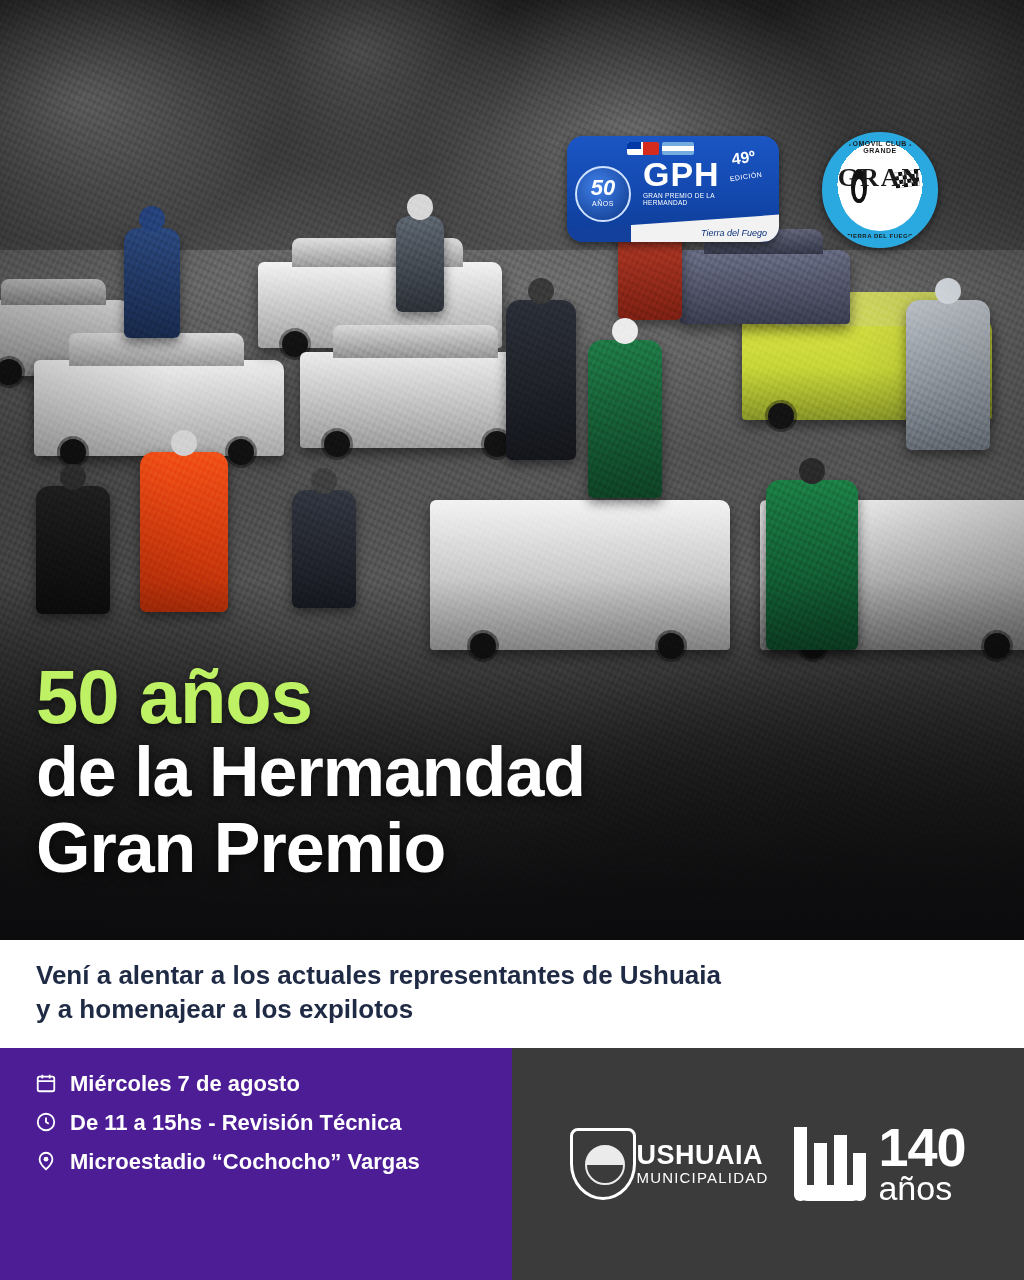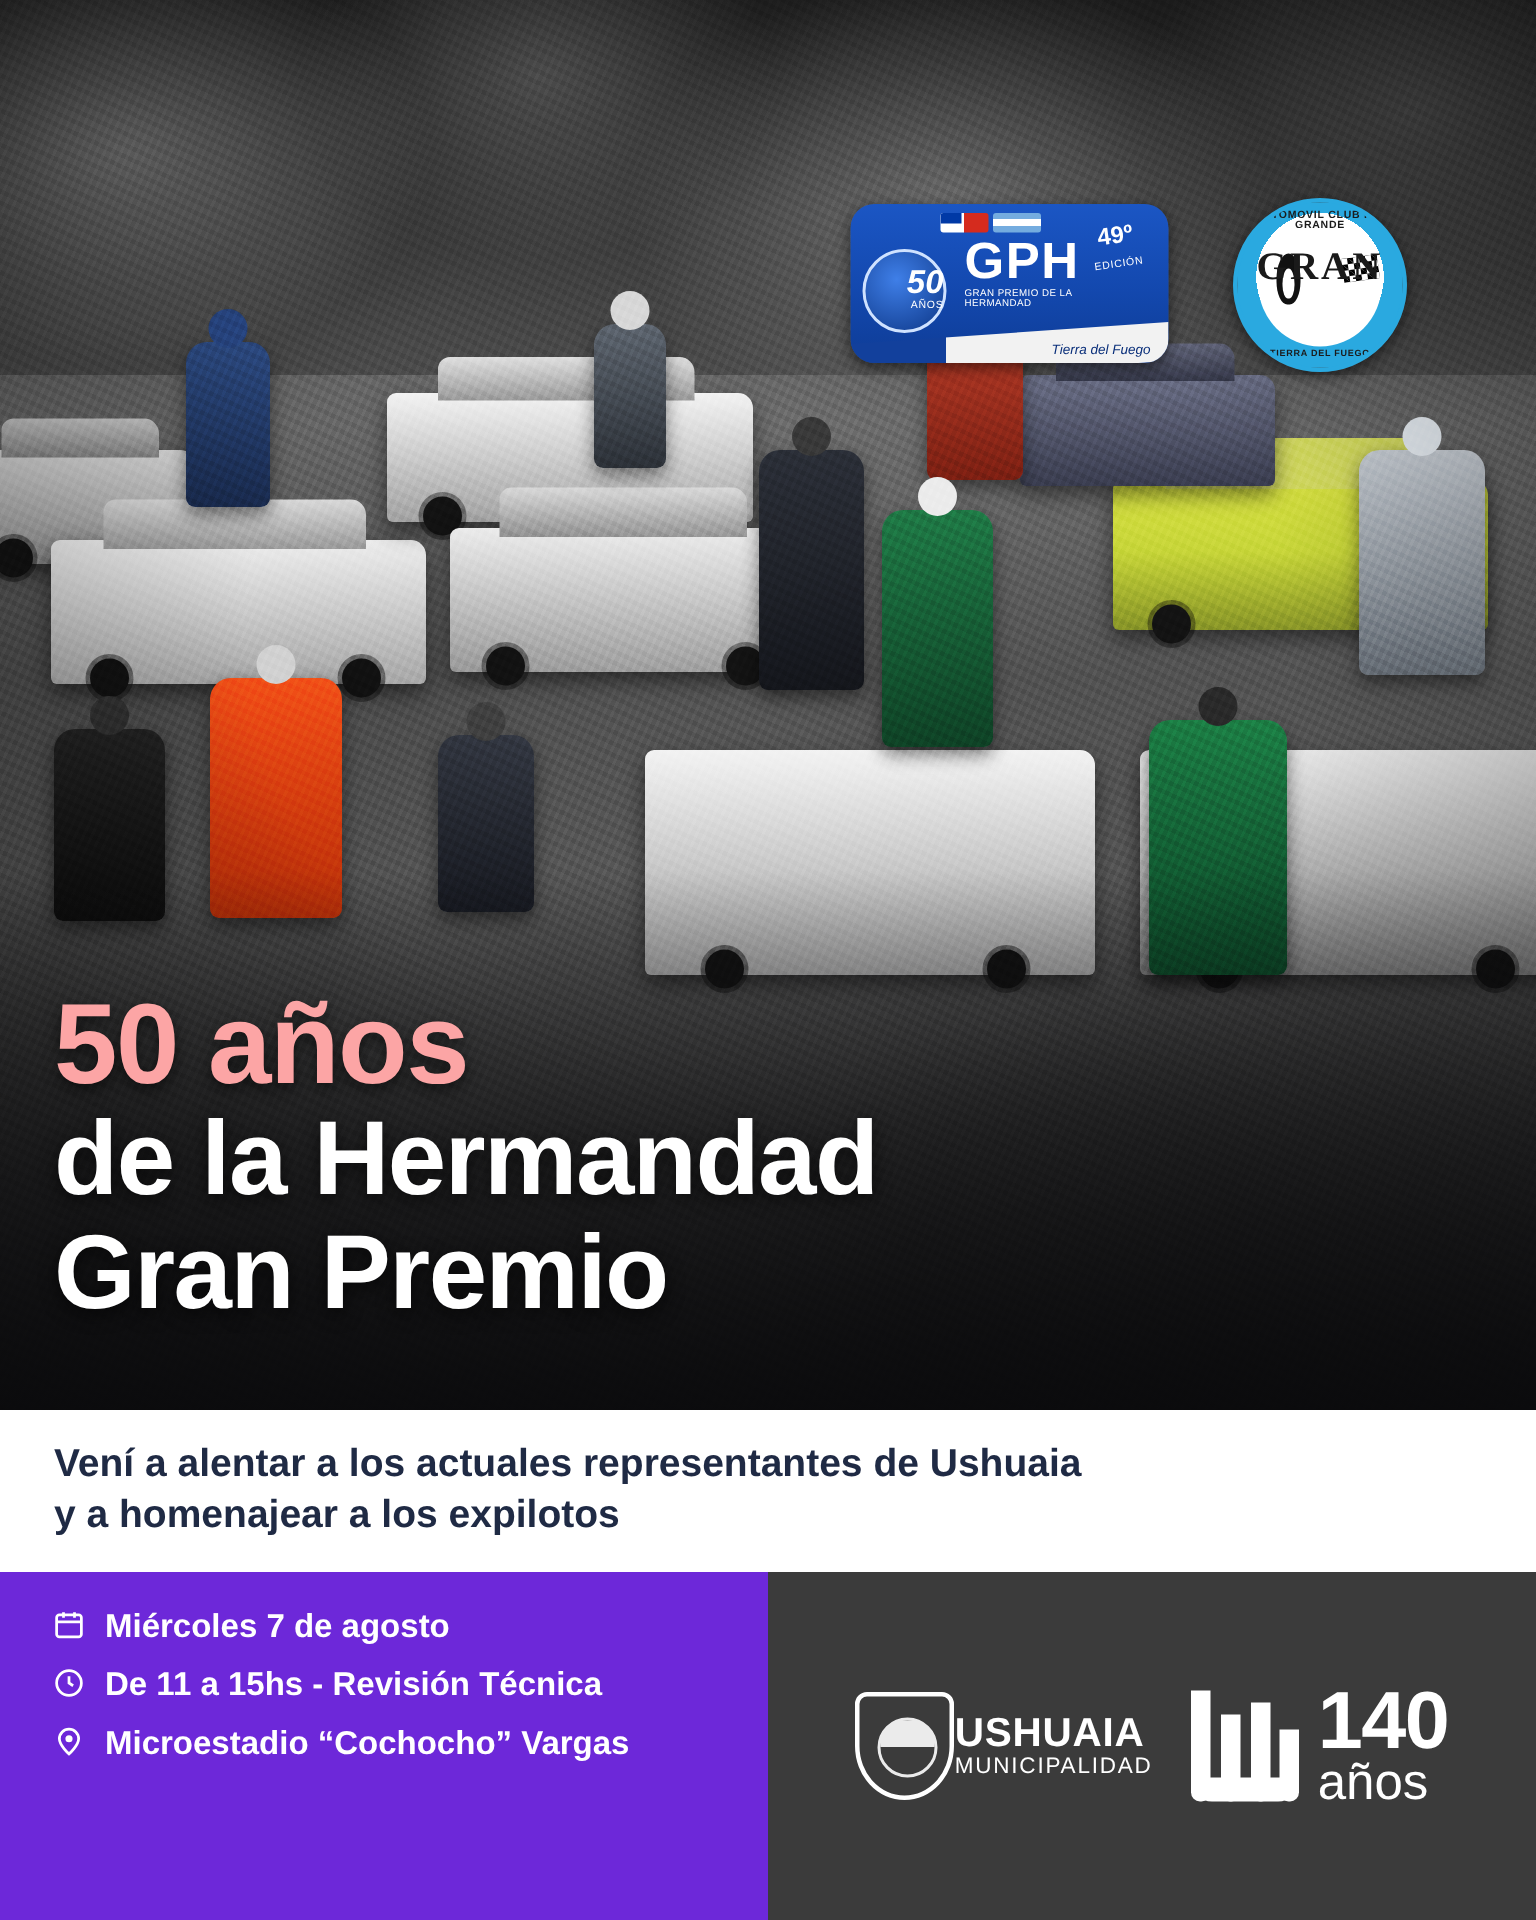--- a/index.html
+++ b/index.html
@@ -94,21 +94,21 @@
   .gph-stripe {
     position:absolute; left:0; bottom:0; width:100%; height:26px;
     background:linear-gradient(90deg,#12409c 0%, #12409c 30%, #f2f2f2 30%, #f2f2f2 100%);
     transform:skewY(-4deg) translateY(6px);
   }
   .gph-50 {
     position:absolute; left:8px; top:30px; width:56px; height:56px;
     border-radius:50%;
     background:radial-gradient(circle at 40% 35%, #3f7fe8, #0d3788);
     border:2px solid #cfe2ff;
-    color:#fff; text-align:right;
+    color:#fff; text-align:center;
   }
   .gph-50 b { display:block; font-size:22px; line-height:24px; margin-top:8px; font-style:italic;}
   .gph-50 s { display:block; font-size:7px; text-decoration:none; letter-spacing:.5px;}
   .gph-text { position:absolute; left:76px; top:22px; width:104px; text-align:left; }
   .gph-text .big { font-size:34px; font-weight:bold; letter-spacing:1px; line-height:32px; }
   .gph-text .small { font-size:6.5px; letter-spacing:.3px; margin-top:2px; }
   .gph-flags { position:absolute; left:60px; top:6px; width:112px; height:14px; display:flex; gap:3px; }
   .flag { width:32px; height:13px; border-radius:2px; overflow:hidden; position:relative; }
   .flag-cl { background:linear-gradient(90deg,#fff 0 50%, #d52b1e 50% 100%); }
   .flag-cl::before{ content:""; position:absolute; left:0; top:0; width:14px; height:7px; background:#0039a6; }
@@ -154,42 +154,42 @@
     background:#111; border-radius:50% 50% 45% 45%;
   }
   .acrg-penguin::after{
     content:""; position:absolute; left:4px; top:10px; width:8px; height:20px;
     background:#fff; border-radius:50% 50% 45% 45%;
   }
 
   
   .headline { position:absolute; left:36px; bottom:54px; }
   .h-50 {
-    color:#fca5a5; font-size:76px; font-weight:bold; line-height:74px;
+    color:#bef264; font-size:76px; font-weight:bold; line-height:74px;
     letter-spacing:-1px; text-shadow:0 3px 10px rgba(0,0,0,.6);
   }
   .h-line {
     color:#ffffff; font-size:70px; font-weight:bold; line-height:76px;
     letter-spacing:-1px; text-shadow:0 3px 12px rgba(0,0,0,.65);
   }
 
   
   .white-band {
     position:absolute; left:0; top:940px; width:1024px; height:108px;
     background:#ffffff;
   }
   .white-band p {
     color:#1f2a44; font-size:26px; font-weight:bold; line-height:34px;
     padding:18px 0 0 36px;
   }
 
   
   .bottom { position:absolute; left:0; top:1048px; width:1024px; height:232px; display:flex; }
   .info-panel {
-    width:512px; height:232px; background:#6d28d9; color:#ffffff;
+    width:512px; height:232px; background:#4c1d95; color:#ffffff;
     padding:22px 26px 0 34px;
   }
   .info-row { display:flex; align-items:flex-start; gap:12px; margin-bottom:12px; }
   .info-row .ico { width:24px; height:26px; flex:0 0 24px; display:flex; align-items:center; justify-content:center; }
   .info-row .txt { font-size:22px; font-weight:bold; line-height:27px; }
   .dark-panel {
     width:512px; height:232px; background:#3b3b3b;
     display:flex; align-items:center; justify-content:center; gap:26px;
   }
   .ush-logo { display:flex; align-items:center; }

